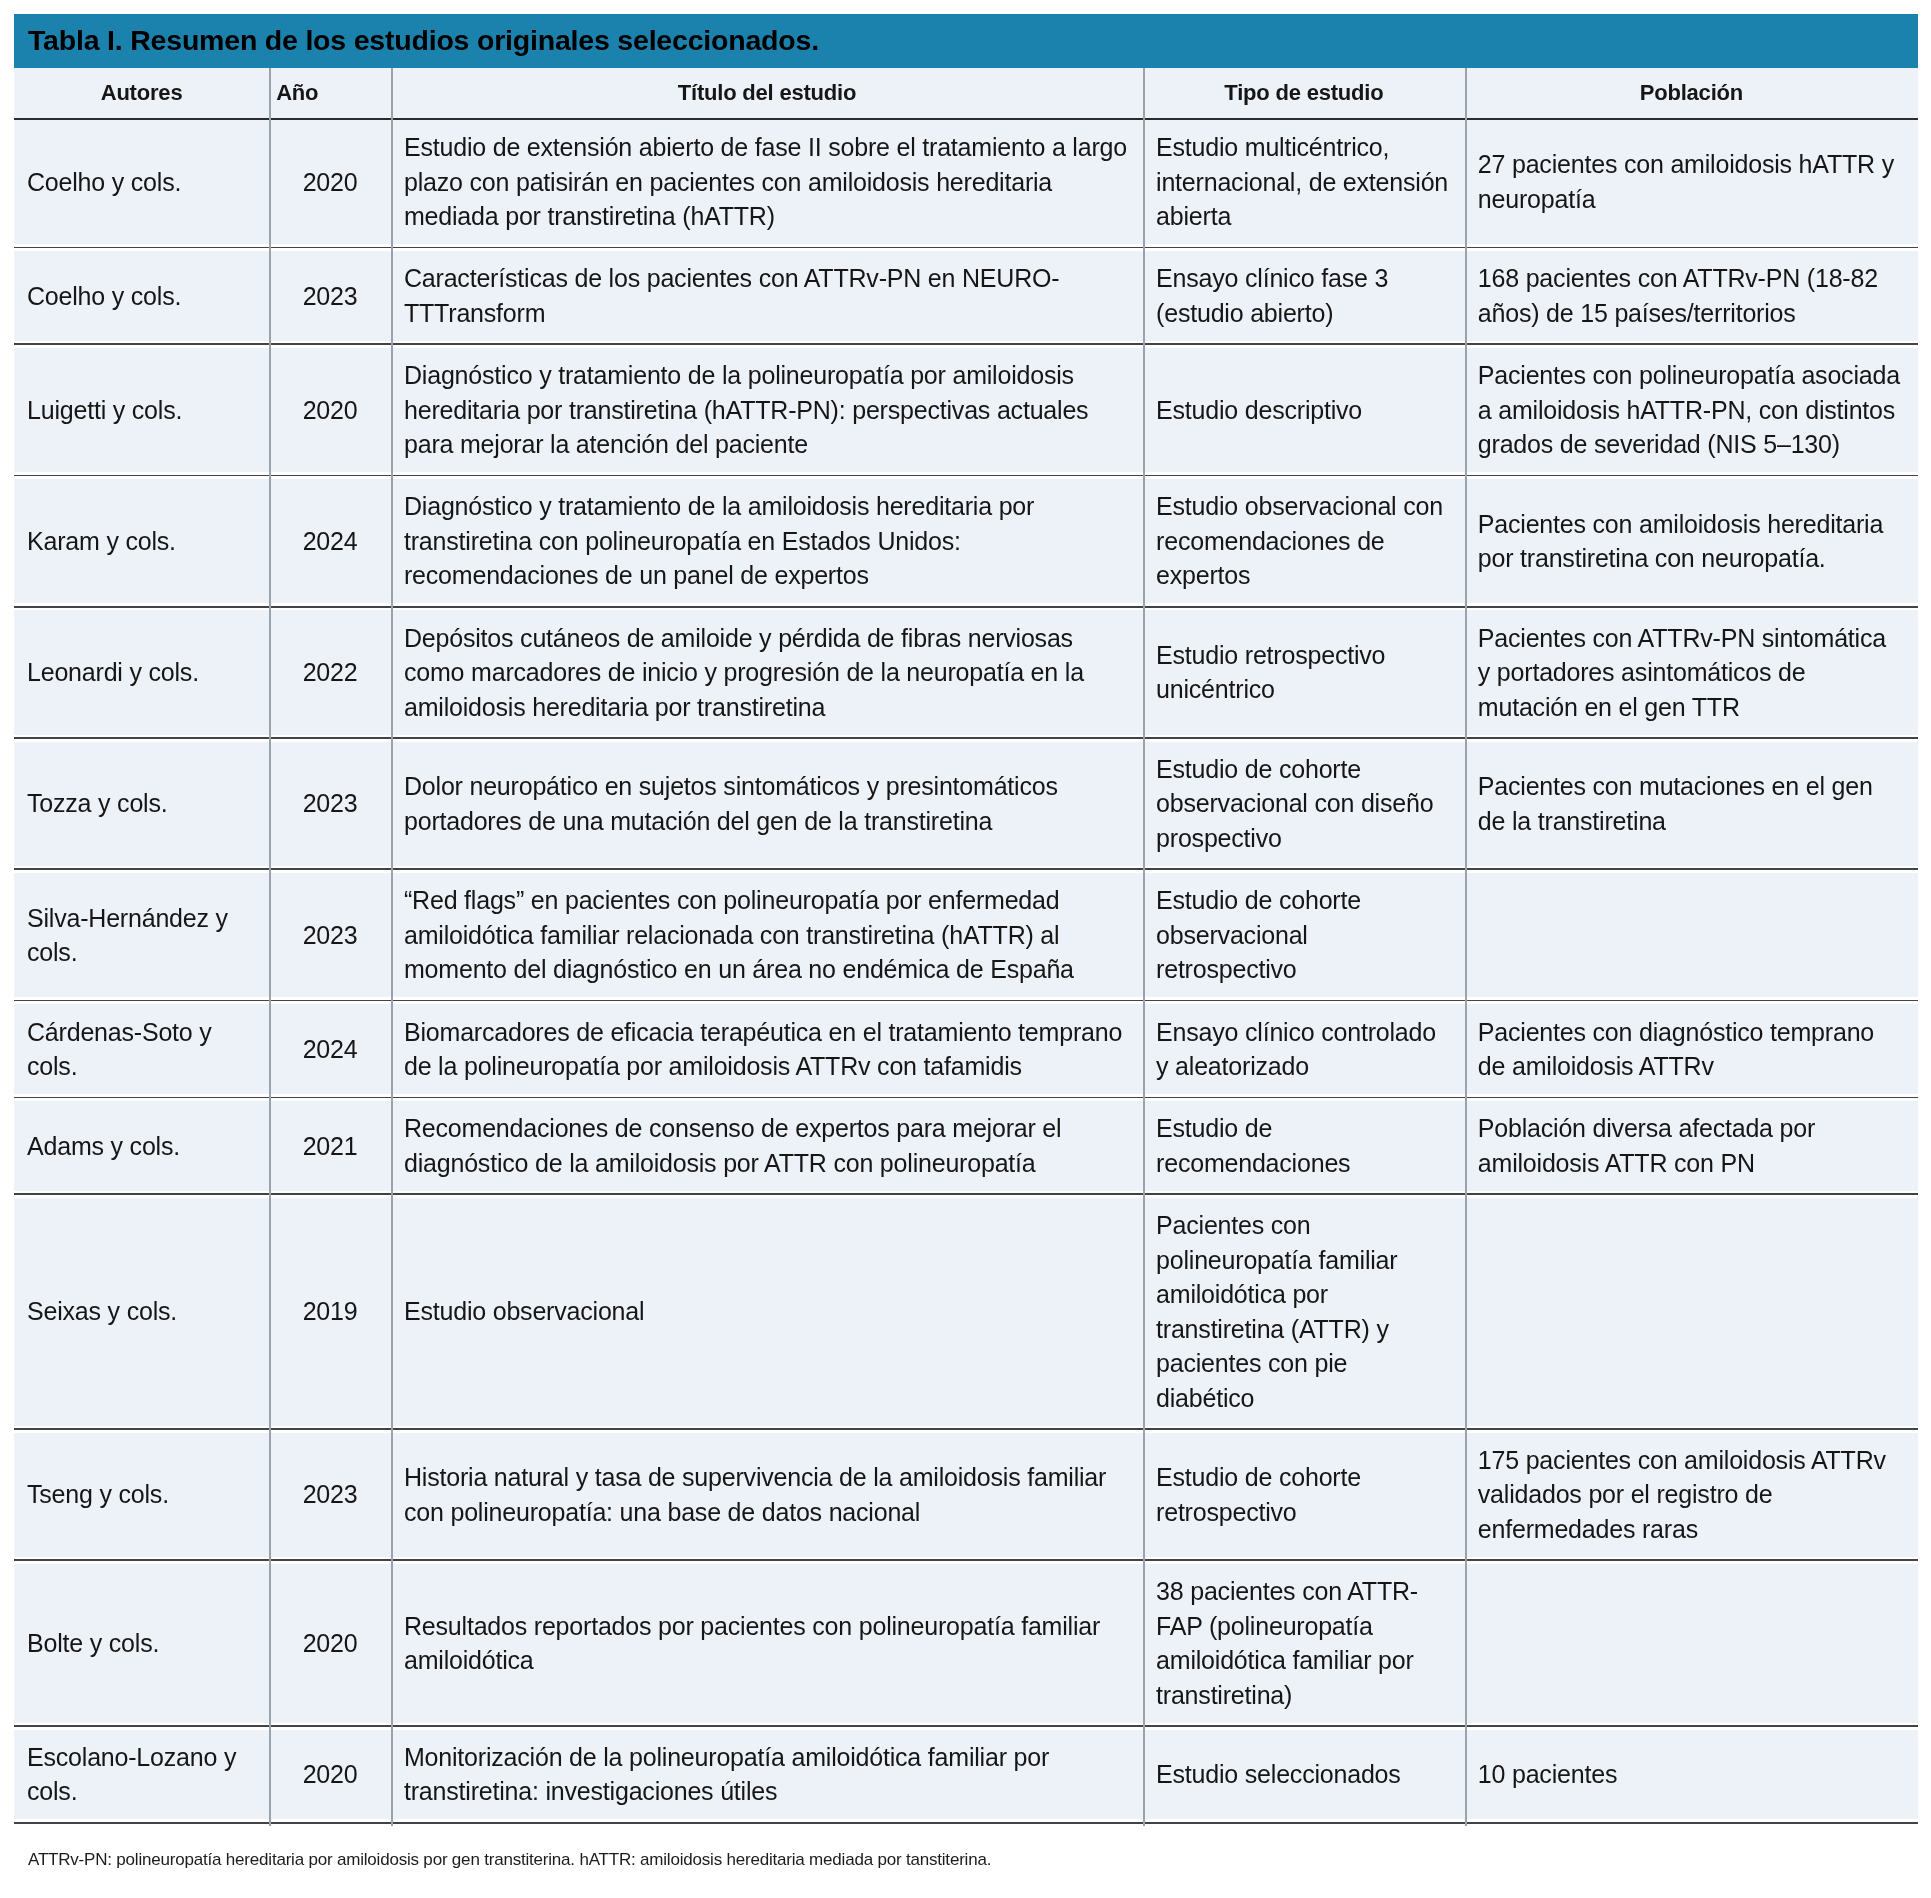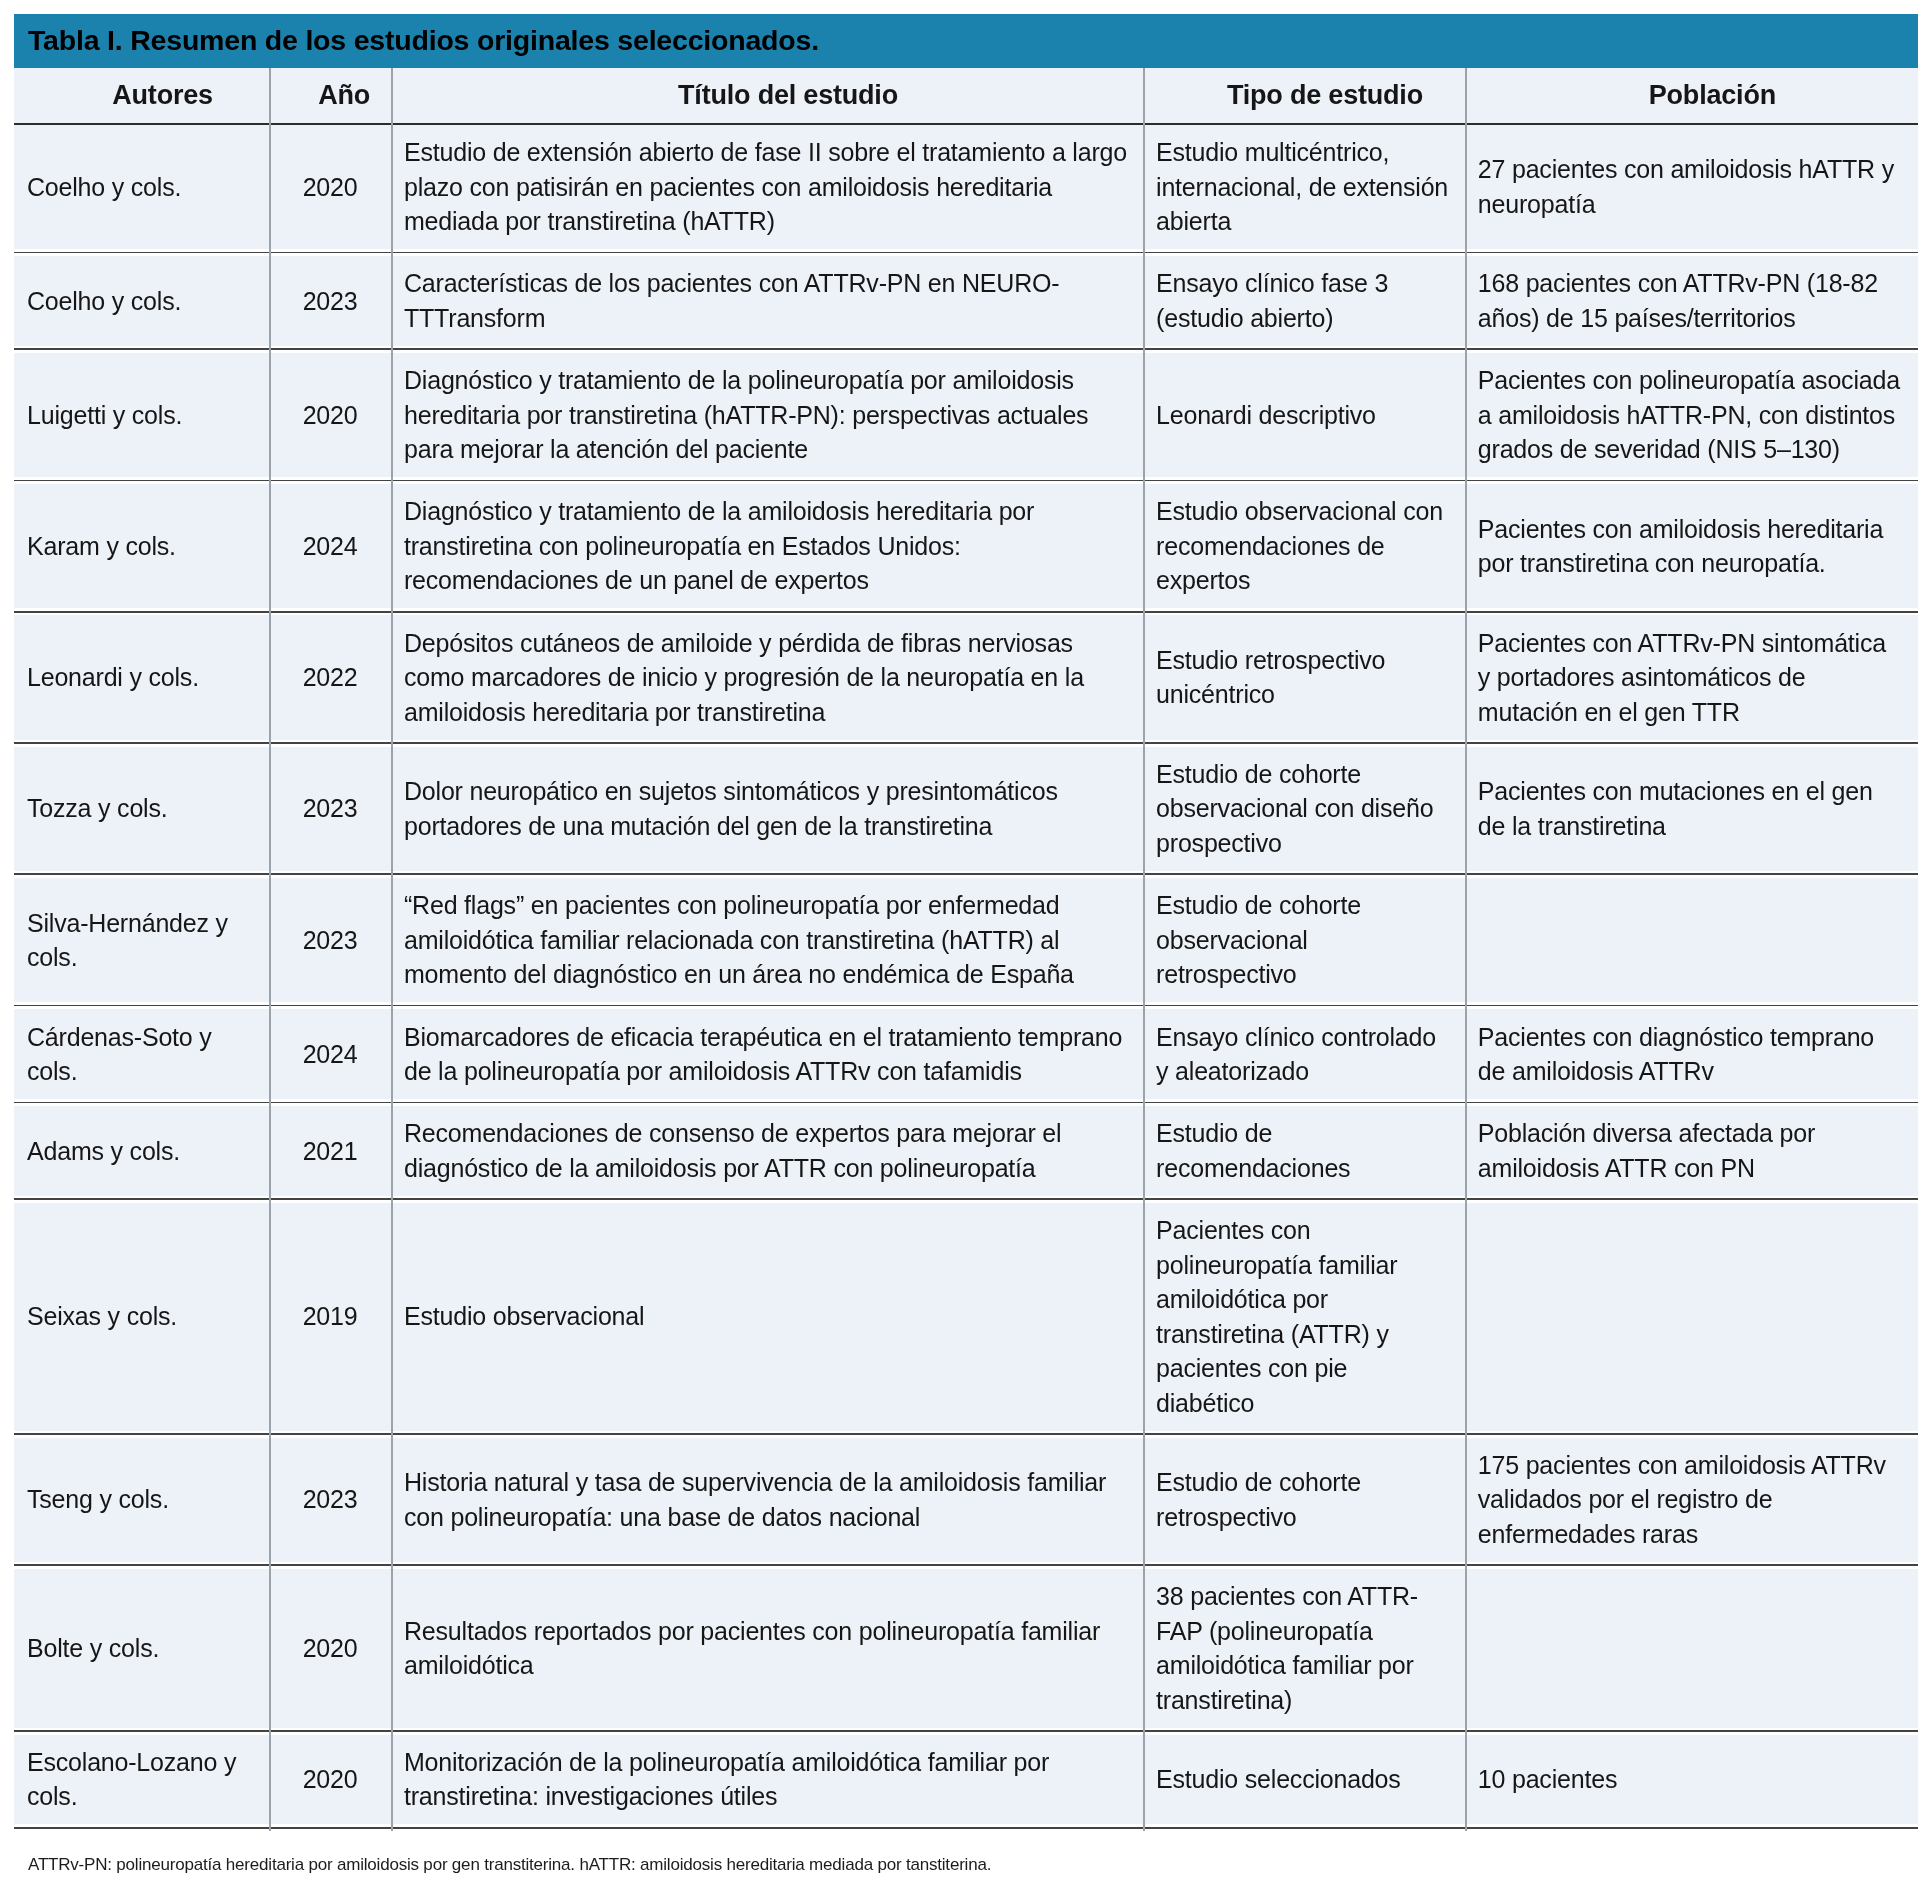--- a/index.html
+++ b/index.html
@@ -35,24 +35,23 @@
   .trow{
     display:grid;
     grid-template-columns:13.4% 6.4% 39.5% 16.9% 23.8%;
   }
   .header-row{
     border-bottom:2.6px solid #2c2c2c;
   }
   .hcell{
     text-align:center;
     font-weight:bold;
-    font-size:27px;
+    font-size:22px;
     letter-spacing:-0.2px;
     padding:12px 7px;
-    margin-left:42px;
   }
   .trow{ background:var(--rowbg); }
   .cell{
     font-size:25px;
     line-height:1.38;
     letter-spacing:-0.2px;
     padding:10.4px 13px;
     display:flex;
     align-items:center;
     justify-content:flex-start;
@@ -125,21 +124,21 @@
             <div class="cell c-ano">2023</div>
             <div class="cell c-titulo">Características de los pacientes con ATTRv-PN en NEURO-TTTransform</div>
             <div class="cell c-tipo">Ensayo clínico fase 3 (estudio abierto)</div>
             <div class="cell c-poblacion">168 pacientes con ATTRv-PN (18-82 años) de 15 países/territorios</div>
           </div>
           <div class="sep"></div>
           <div class="trow">
             <div class="cell c-autores">Luigetti y cols.</div>
             <div class="cell c-ano">2020</div>
             <div class="cell c-titulo">Diagnóstico y tratamiento de la polineuropatía por amiloidosis hereditaria por transtiretina (hATTR-PN): perspectivas actuales para mejorar la atención del paciente</div>
-            <div class="cell c-tipo">Leonardi descriptivo</div>
+            <div class="cell c-tipo">Estudio descriptivo</div>
             <div class="cell c-poblacion">Pacientes con polineuropatía asociada a amiloidosis hATTR-PN, con distintos grados de severidad (NIS 5–130)</div>
           </div>
           <div class="sep"></div>
           <div class="trow">
             <div class="cell c-autores">Karam y cols.</div>
             <div class="cell c-ano">2024</div>
             <div class="cell c-titulo">Diagnóstico y tratamiento de la amiloidosis hereditaria por transtiretina con polineuropatía en Estados Unidos: recomendaciones de un panel de expertos</div>
             <div class="cell c-tipo">Estudio observacional con recomendaciones de expertos</div>
             <div class="cell c-poblacion">Pacientes con amiloidosis hereditaria por transtiretina con neuropatía.</div>
           </div>

